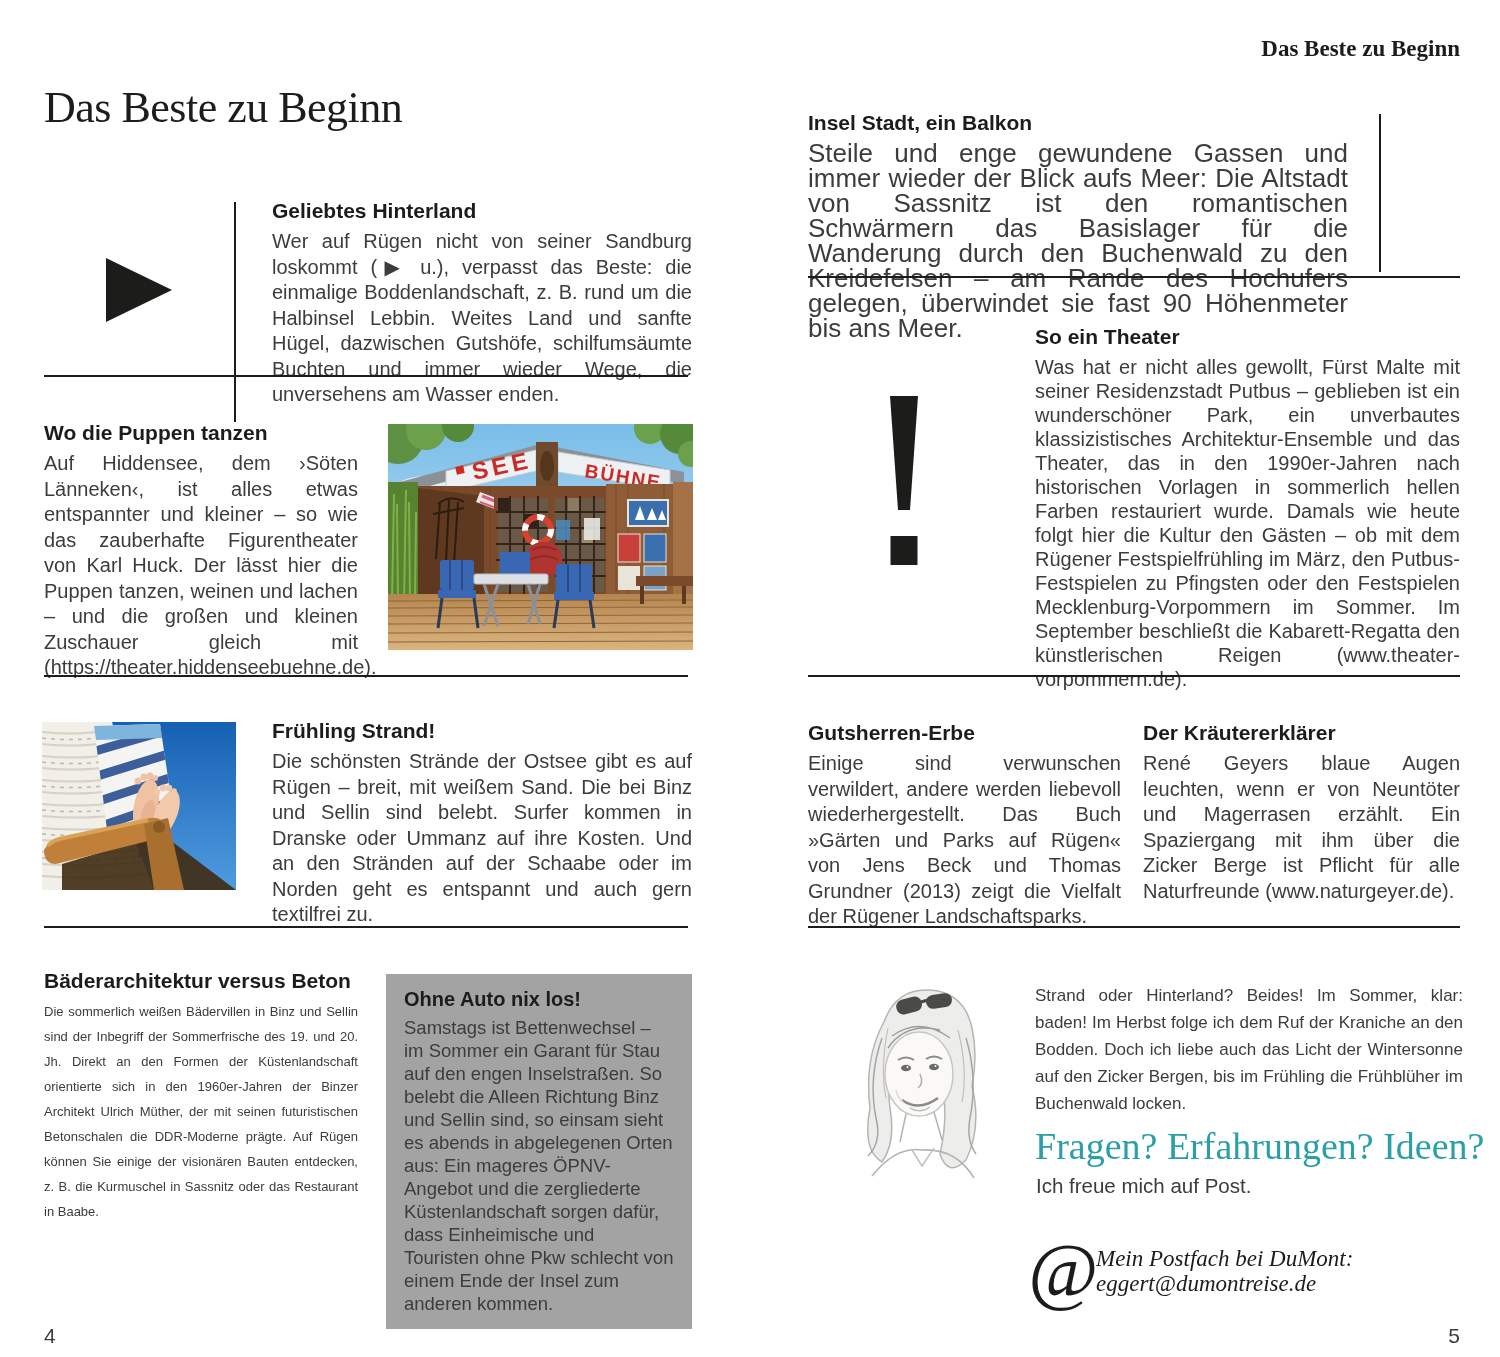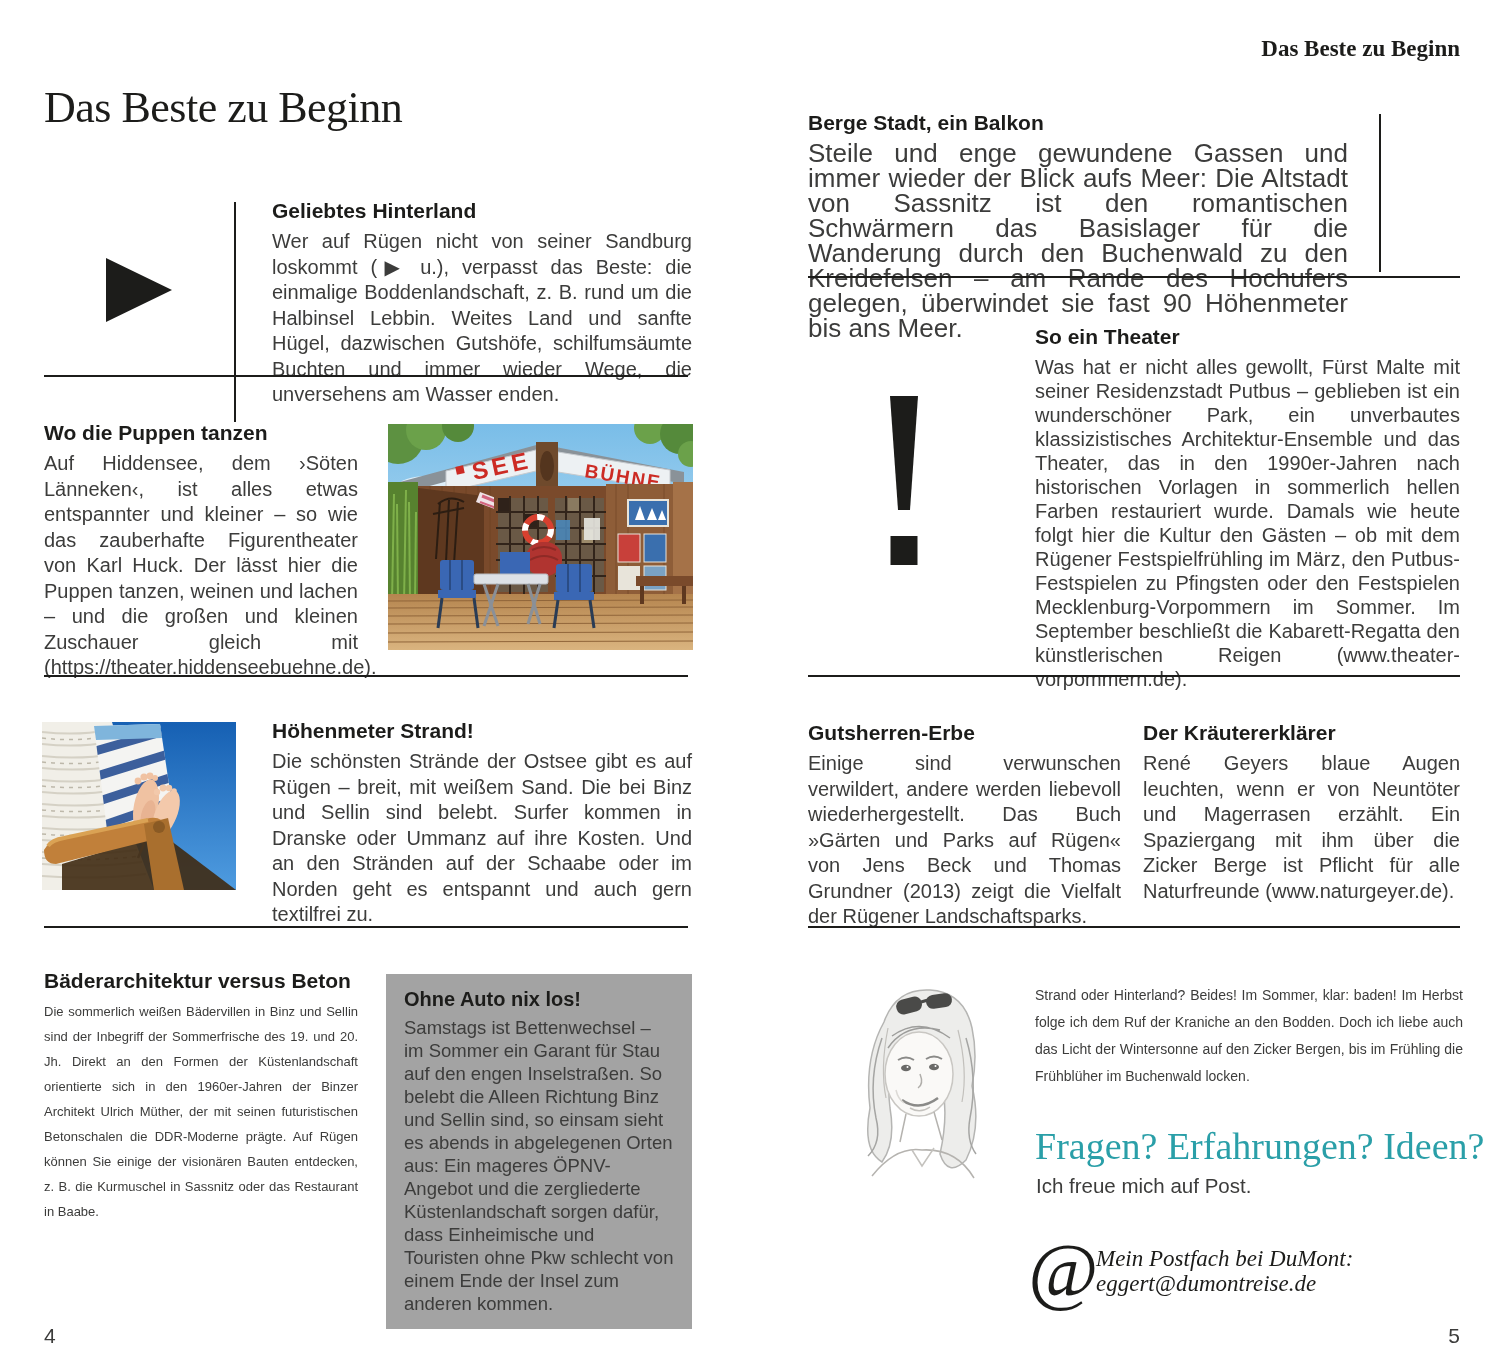--- a/index.html
+++ b/index.html
@@ -262,42 +262,42 @@
       <circle cx="132" cy="69" r="2.8" fill="#f3c9ab"></circle>
 
     <polygon points="20,142 120,112 194,168 20,168" fill="#3f2a12" opacity="0.9"></polygon>
     <path d="M2,128 Q8,118 20,116 L108,96 Q120,94 122,104 L118,116 L14,142 Q2,142 2,128 Z" fill="#c1803a"></path>
     <path d="M6,124 Q10,118 22,116 L106,98" stroke="#daa254" stroke-width="4" fill="none"></path>
     <polygon points="102,102 126,96 142,168 112,168" fill="#a96f2e"></polygon>
     <circle cx="117" cy="105" r="6" fill="#8a5a24"></circle>
   </svg>
 
   <div class="abs sec" style="left:272px;top:718px;width:420px;">
-    <h2>Höhenmeter Strand!</h2>
+    <h2>Frühling Strand!</h2>
     <p>Die schönsten Strände der Ostsee gibt es auf Rügen – breit, mit weißem Sand. Die bei Binz und Sellin sind belebt. Surfer kommen in Dranske oder Ummanz auf ihre Kosten. Und an den Stränden auf der Schaabe oder im Norden geht es entspannt und auch gern textilfrei zu.</p>
   </div>
 
   <div class="rule" style="left:44px;top:926px;width:644px;"></div>
 
   <div class="abs sec tight" style="left:44px;top:968px;width:314px;">
     <h2>Bäderarchitektur versus Beton</h2>
     <p>Die sommerlich weißen Bädervillen in Binz und Sellin sind der Inbegriff der Sommerfrische des 19. und 20. Jh. Direkt an den Formen der Küstenlandschaft orientierte sich in den 1960er-Jahren der Binzer Architekt Ulrich Müther, der mit seinen futuristischen Betonschalen die DDR-Moderne prägte. Auf Rügen können Sie einige der visionären Bauten entdecken, z. B. die Kurmuschel in Sassnitz oder das Restaurant in Baabe.</p>
   </div>
 
   <div class="abs infobox" style="left:386px;top:974px;width:306px;">
     <h2>Ohne Auto nix los!</h2>
     <p>Samstags ist Bettenwechsel – im Sommer ein Garant für Stau auf den engen Inselstraßen. So belebt die Alleen Richtung Binz und Sellin sind, so einsam sieht es abends in abgelegenen Orten aus: Ein mageres ÖPNV-Angebot und die zergliederte Küstenlandschaft sorgen dafür, dass Einheimische und Touristen ohne Pkw schlecht von einem Ende der Insel zum anderen kommen.</p>
   </div>
 
   <div class="abs pnum" style="left:44px;top:1324px;">4</div>
 
   <div class="abs runhead" style="left:1000px;top:36px;width:460px;">Das Beste zu Beginn</div>
 
   <div class="abs sec wide" style="left:808px;top:110px;width:540px;">
-    <h2>Berge Stadt, ein Balkon</h2>
+    <h2>Insel Stadt, ein Balkon</h2>
     <p style="font-size:26px;">Steile und enge gewundene Gassen und immer wieder der Blick aufs Meer: Die Altstadt von Sassnitz ist den romantischen Schwärmern das Basislager für die Wanderung durch den Buchenwald zu den Kreidefelsen – am Rande des Hochufers gelegen, überwindet sie fast 90 Höhenmeter bis ans Meer.</p>
   </div>
 
   <div class="vline" style="left:1379px;top:114px;height:158px;"></div>
 
   <div class="rule" style="left:808px;top:276px;width:652px;"></div>
 
   <svg class="abs" style="left:890px;top:396px;" width="28" height="170" viewBox="0 0 28 170">
     <polygon points="0,0 28,0 20,114 8,114" fill="#1c1c1a"></polygon>
     <rect x="0.5" y="140" width="27" height="29" fill="#1c1c1a"></rect>
@@ -341,21 +341,21 @@
     <path d="M84,130 Q94,136 104,129" stroke="#c4c2be" fill="none" stroke-width="1.5"></path>
     <path d="M70,112 Q72,121 78,125" stroke="#dcdad6" fill="none" stroke-width="1.5"></path>
     <path d="M80,136 L74,164 M108,134 L116,162" stroke="#b5b3af" fill="none" stroke-width="1.5"></path>
     <path d="M46,198 Q70,168 96,172 Q130,170 148,200" stroke="#b5b3af" fill="none" stroke-width="1.5"></path>
     <path d="M86,172 L96,188 L108,170" stroke="#c4c2be" fill="none" stroke-width="1.5"></path>
     <path d="M140,60 Q152,100 144,140 Q140,162 150,176 M56,60 Q42,100 50,140 Q56,164 42,178" stroke="#a5a5a3" fill="none" stroke-width="1.5"></path>
     <path d="M62,50 Q54,90 60,120 M132,52 Q142,92 136,124" stroke="#c2c0bc" fill="none" stroke-width="1.2"></path>
   </svg>
 
   <div class="abs sec outro" style="left:1035px;top:982px;width:428px;">
-    <p style="font-size:14px;">Strand oder Hinterland? Beides! Im Sommer, klar: baden! Im Herbst folge ich dem Ruf der Kraniche an den Bodden. Doch ich liebe auch das Licht der Wintersonne auf den Zicker Bergen, bis im Frühling die Frühblüher im Buchenwald locken.</p>
+    <p style="font-size:17px;">Strand oder Hinterland? Beides! Im Sommer, klar: baden! Im Herbst folge ich dem Ruf der Kraniche an den Bodden. Doch ich liebe auch das Licht der Wintersonne auf den Zicker Bergen, bis im Frühling die Frühblüher im Buchenwald locken.</p>
   </div>
 
   <div class="abs cta" style="left:1035px;top:1126px;">Fragen? Erfahrungen? Ideen?</div>
 
   <div class="abs postline" style="left:1036px;top:1174px;">Ich freue mich auf Post.</div>
 
   <div class="abs atglyph" style="left:1028px;top:1236px;">@</div>
 
   <div class="abs contact" style="left:1096px;top:1246px;">
     <div>Mein Postfach bei DuMont:</div>

